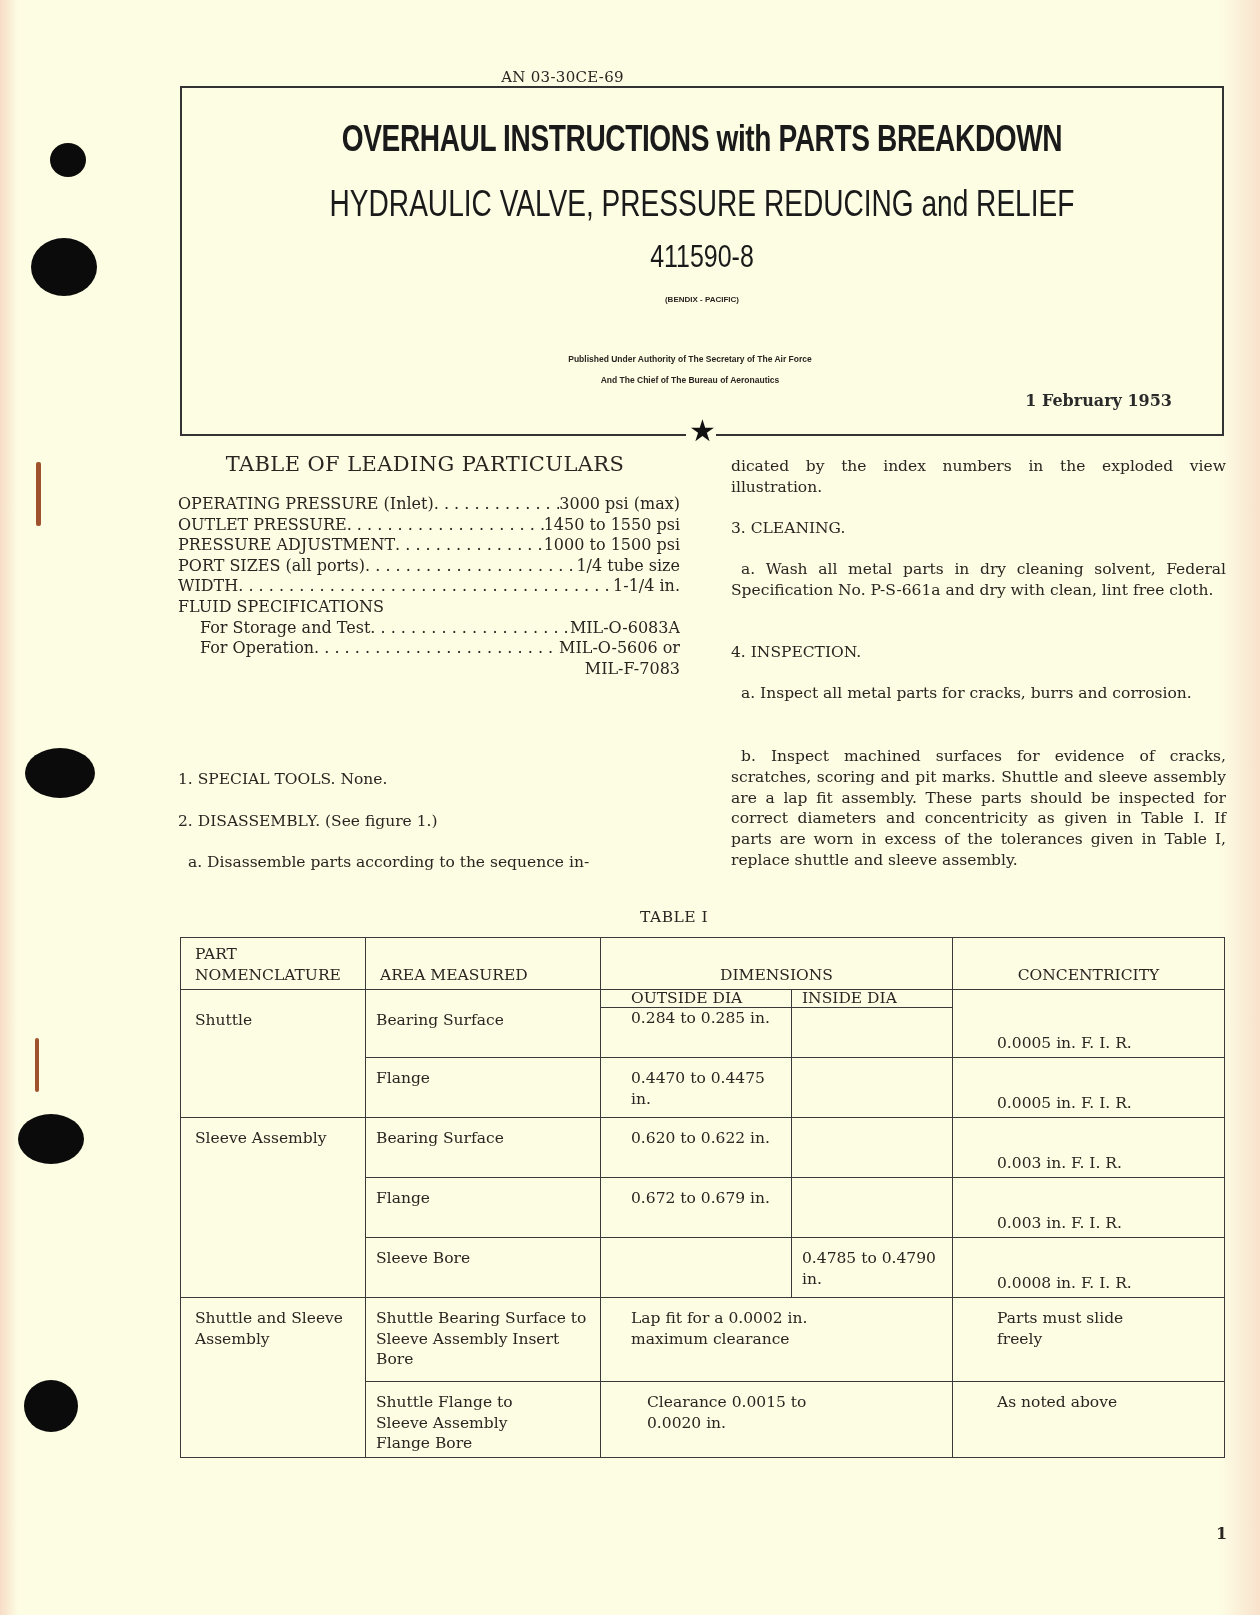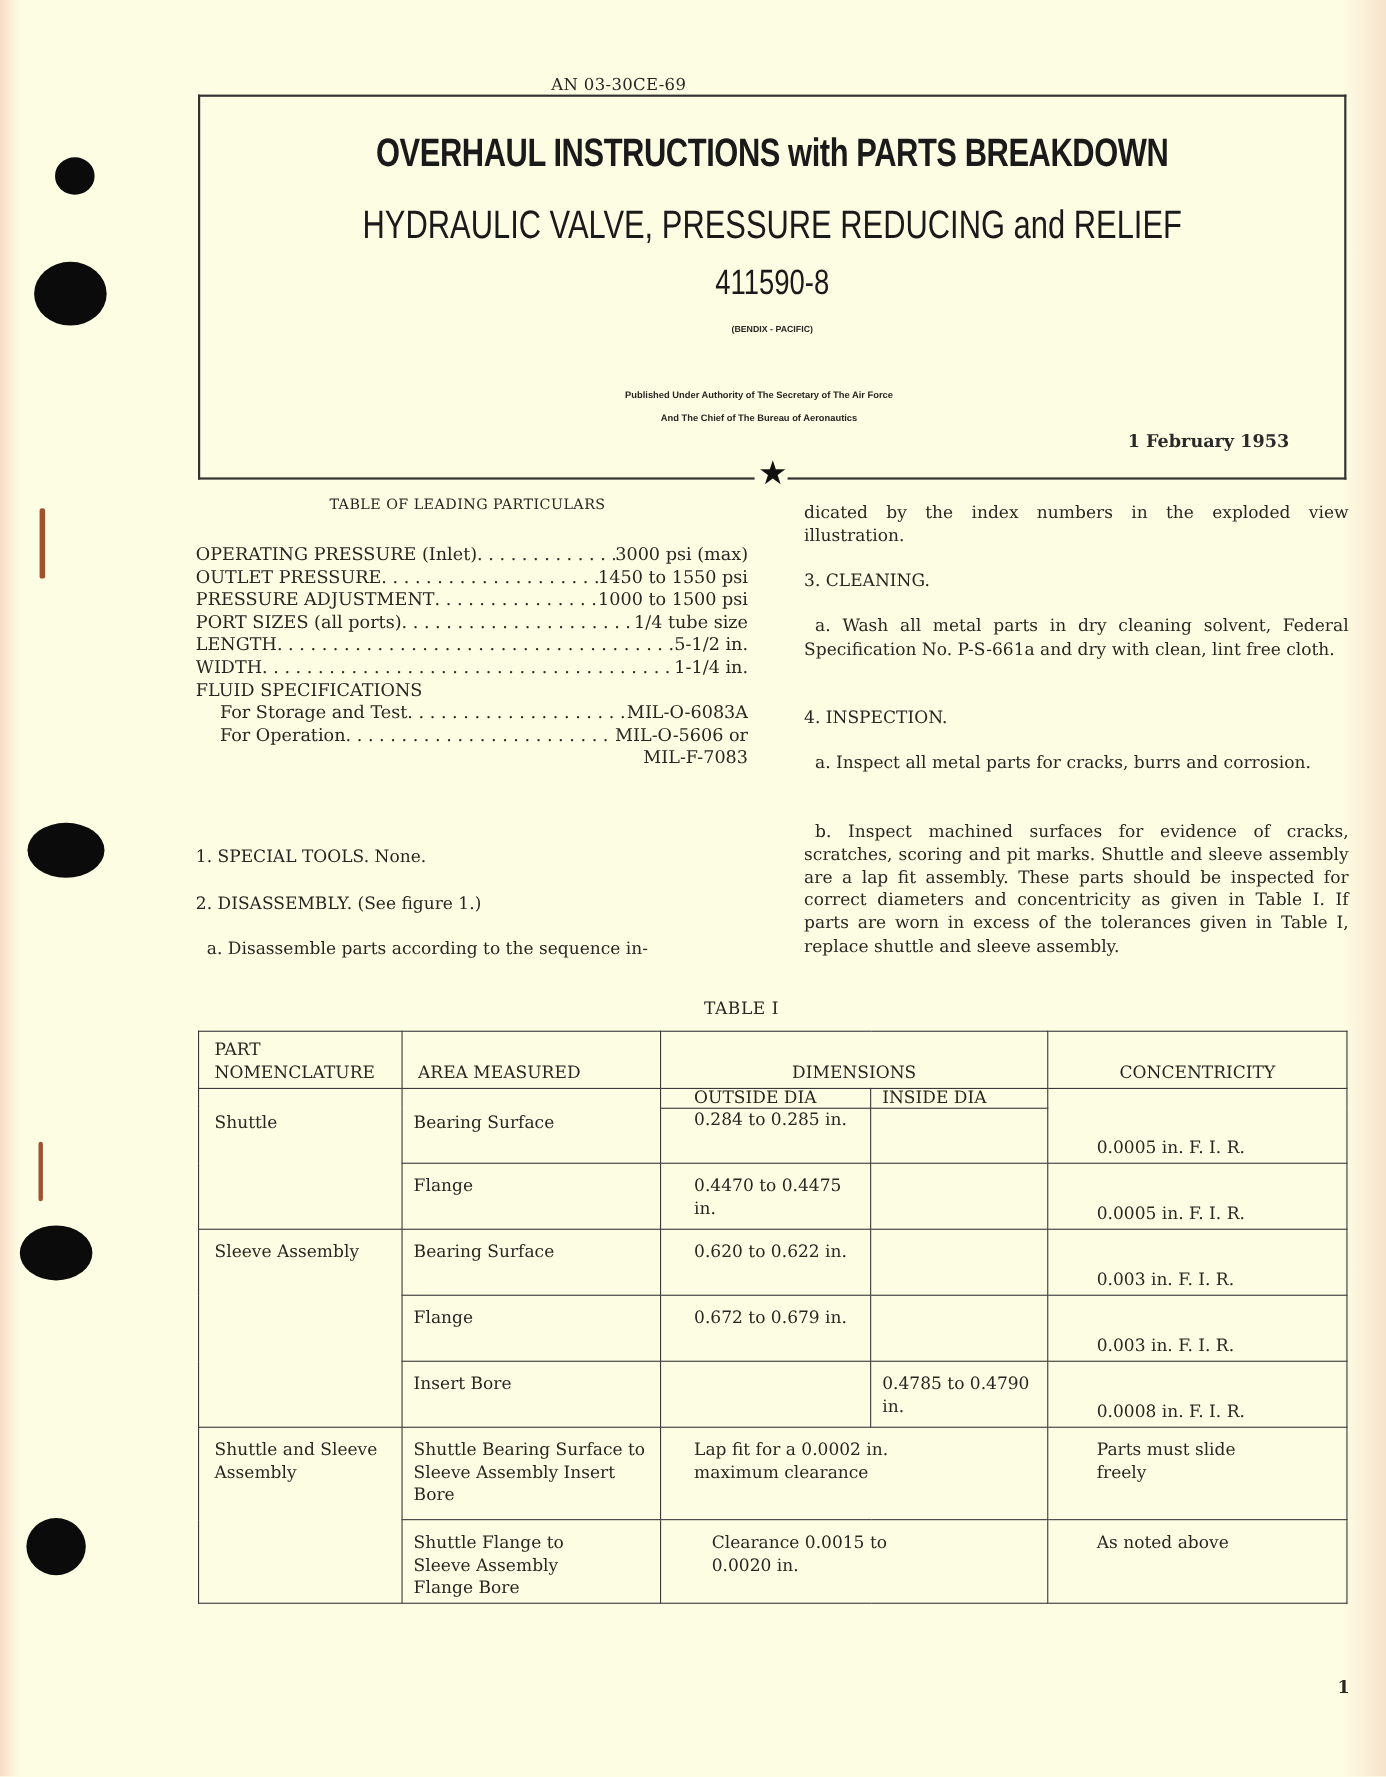--- a/index.html
+++ b/index.html
@@ -32,21 +32,21 @@
     font-family: "Liberation Sans", sans-serif; font-size: 36px;
     transform: scaleX(0.78); transform-origin: center; color: #1a1a1a; }
   .part-num { position: absolute; left: 180px; width: 1044px; top: 238px; text-align: center;
     font-family: "Liberation Sans", sans-serif; font-size: 32px;
     transform: scaleX(0.78); transform-origin: center; color: #1a1a1a; }
   .mfr { position: absolute; left: 180px; width: 1044px; top: 295px; text-align: center;
     font-family: "Liberation Sans", sans-serif; font-weight: bold; font-size: 8px; }
   .auth { position: absolute; left: 480px; width: 420px; text-align: center;
     font-family: "Liberation Sans", sans-serif; font-weight: bold; font-size: 8.5px; }
   .pub-date { position: absolute; right: 88px; top: 391px; font-size: 16px; font-weight: bold; color: #2a2a2a; }
-  .lp-title { position: absolute; left: 175px; width: 500px; top: 452px; text-align: center; font-size: 13px; letter-spacing: 0.4px; }
+  .lp-title { position: absolute; left: 175px; width: 500px; top: 452px; text-align: center; font-size: 21px; letter-spacing: 0.4px; }
   .lp-list { position: absolute; left: 178px; top: 494px; width: 502px; font-size: 16px; line-height: 20.6px; }
   .lp-row { display: flex; white-space: nowrap; overflow: hidden; }
   .lp-row .lbl { flex: 0 0 auto; }
   .lp-row .dots { flex: 1 1 auto; overflow: hidden; letter-spacing: 3px; }
   .lp-row .dots::before { content: ". . . . . . . . . . . . . . . . . . . . . . . . . . . . . . . . . . . . . . . . . . . . . . . . . ."; letter-spacing: 0; }
   .lp-row .val { flex: 0 0 auto; }
   .lp-row.indent .lbl { padding-left: 22px; }
   .lp-row.right { justify-content: flex-end; }
 
   .para { position: absolute; font-size: 15.5px; line-height: 20.8px; }
@@ -107,25 +107,20 @@
       <span class="lbl">PRESSURE ADJUSTMENT</span>
       <span class="dots"></span>
       <span class="val">1000 to 1500 psi</span>
     </div>
   <div class="lp-row">
       <span class="lbl">PORT SIZES (all ports)</span>
       <span class="dots"></span>
       <span class="val">1/4 tube size</span>
     </div>
   <div class="lp-row">
-      <span class="lbl">LENGTH</span>
-      <span class="dots"></span>
-      <span class="val">5-1/2 in.</span>
-    </div>
-  <div class="lp-row">
       <span class="lbl">WIDTH</span>
       <span class="dots"></span>
       <span class="val">1-1/4 in.</span>
     </div>
   <div class="lp-row">
       <span class="lbl">FLUID SPECIFICATIONS</span>
     </div>
   <div class="lp-row indent">
       <span class="lbl">For Storage and Test</span>
       <span class="dots"></span>
@@ -185,21 +180,21 @@
     <td></td>
     <td class="bottom" style="padding-left:44px;">0.003 in. F. I. R.</td>
   </tr>
   <tr style="height:60px;">
     <td style="padding-top:10px;">Flange</td>
     <td style="padding-left:30px;padding-top:10px;width:120px;">0.672 to 0.679 in.</td>
     <td></td>
     <td class="bottom" style="padding-left:44px;">0.003 in. F. I. R.</td>
   </tr>
   <tr style="height:60px;">
-    <td style="padding-top:10px;">Insert Bore</td>
+    <td style="padding-top:10px;">Sleeve Bore</td>
     <td></td>
     <td style="padding-top:10px;width:120px;">0.4785 to 0.4790 in.</td>
     <td class="bottom" style="padding-left:44px;">0.0008 in. F. I. R.</td>
   </tr>
   <tr style="height:84px;">
     <td rowspan="2" style="padding-top:10px;padding-left:14px;width:100px;">Shuttle and Sleeve Assembly</td>
     <td style="padding-top:10px;">Shuttle Bearing Surface to Sleeve Assembly Insert Bore</td>
     <td colspan="2" style="padding-left:30px;padding-top:10px;padding-right:80px;">Lap fit for a 0.0002 in. maximum clearance</td>
     <td style="padding-left:44px;padding-top:10px;padding-right:60px;">Parts must slide freely</td>
   </tr>

